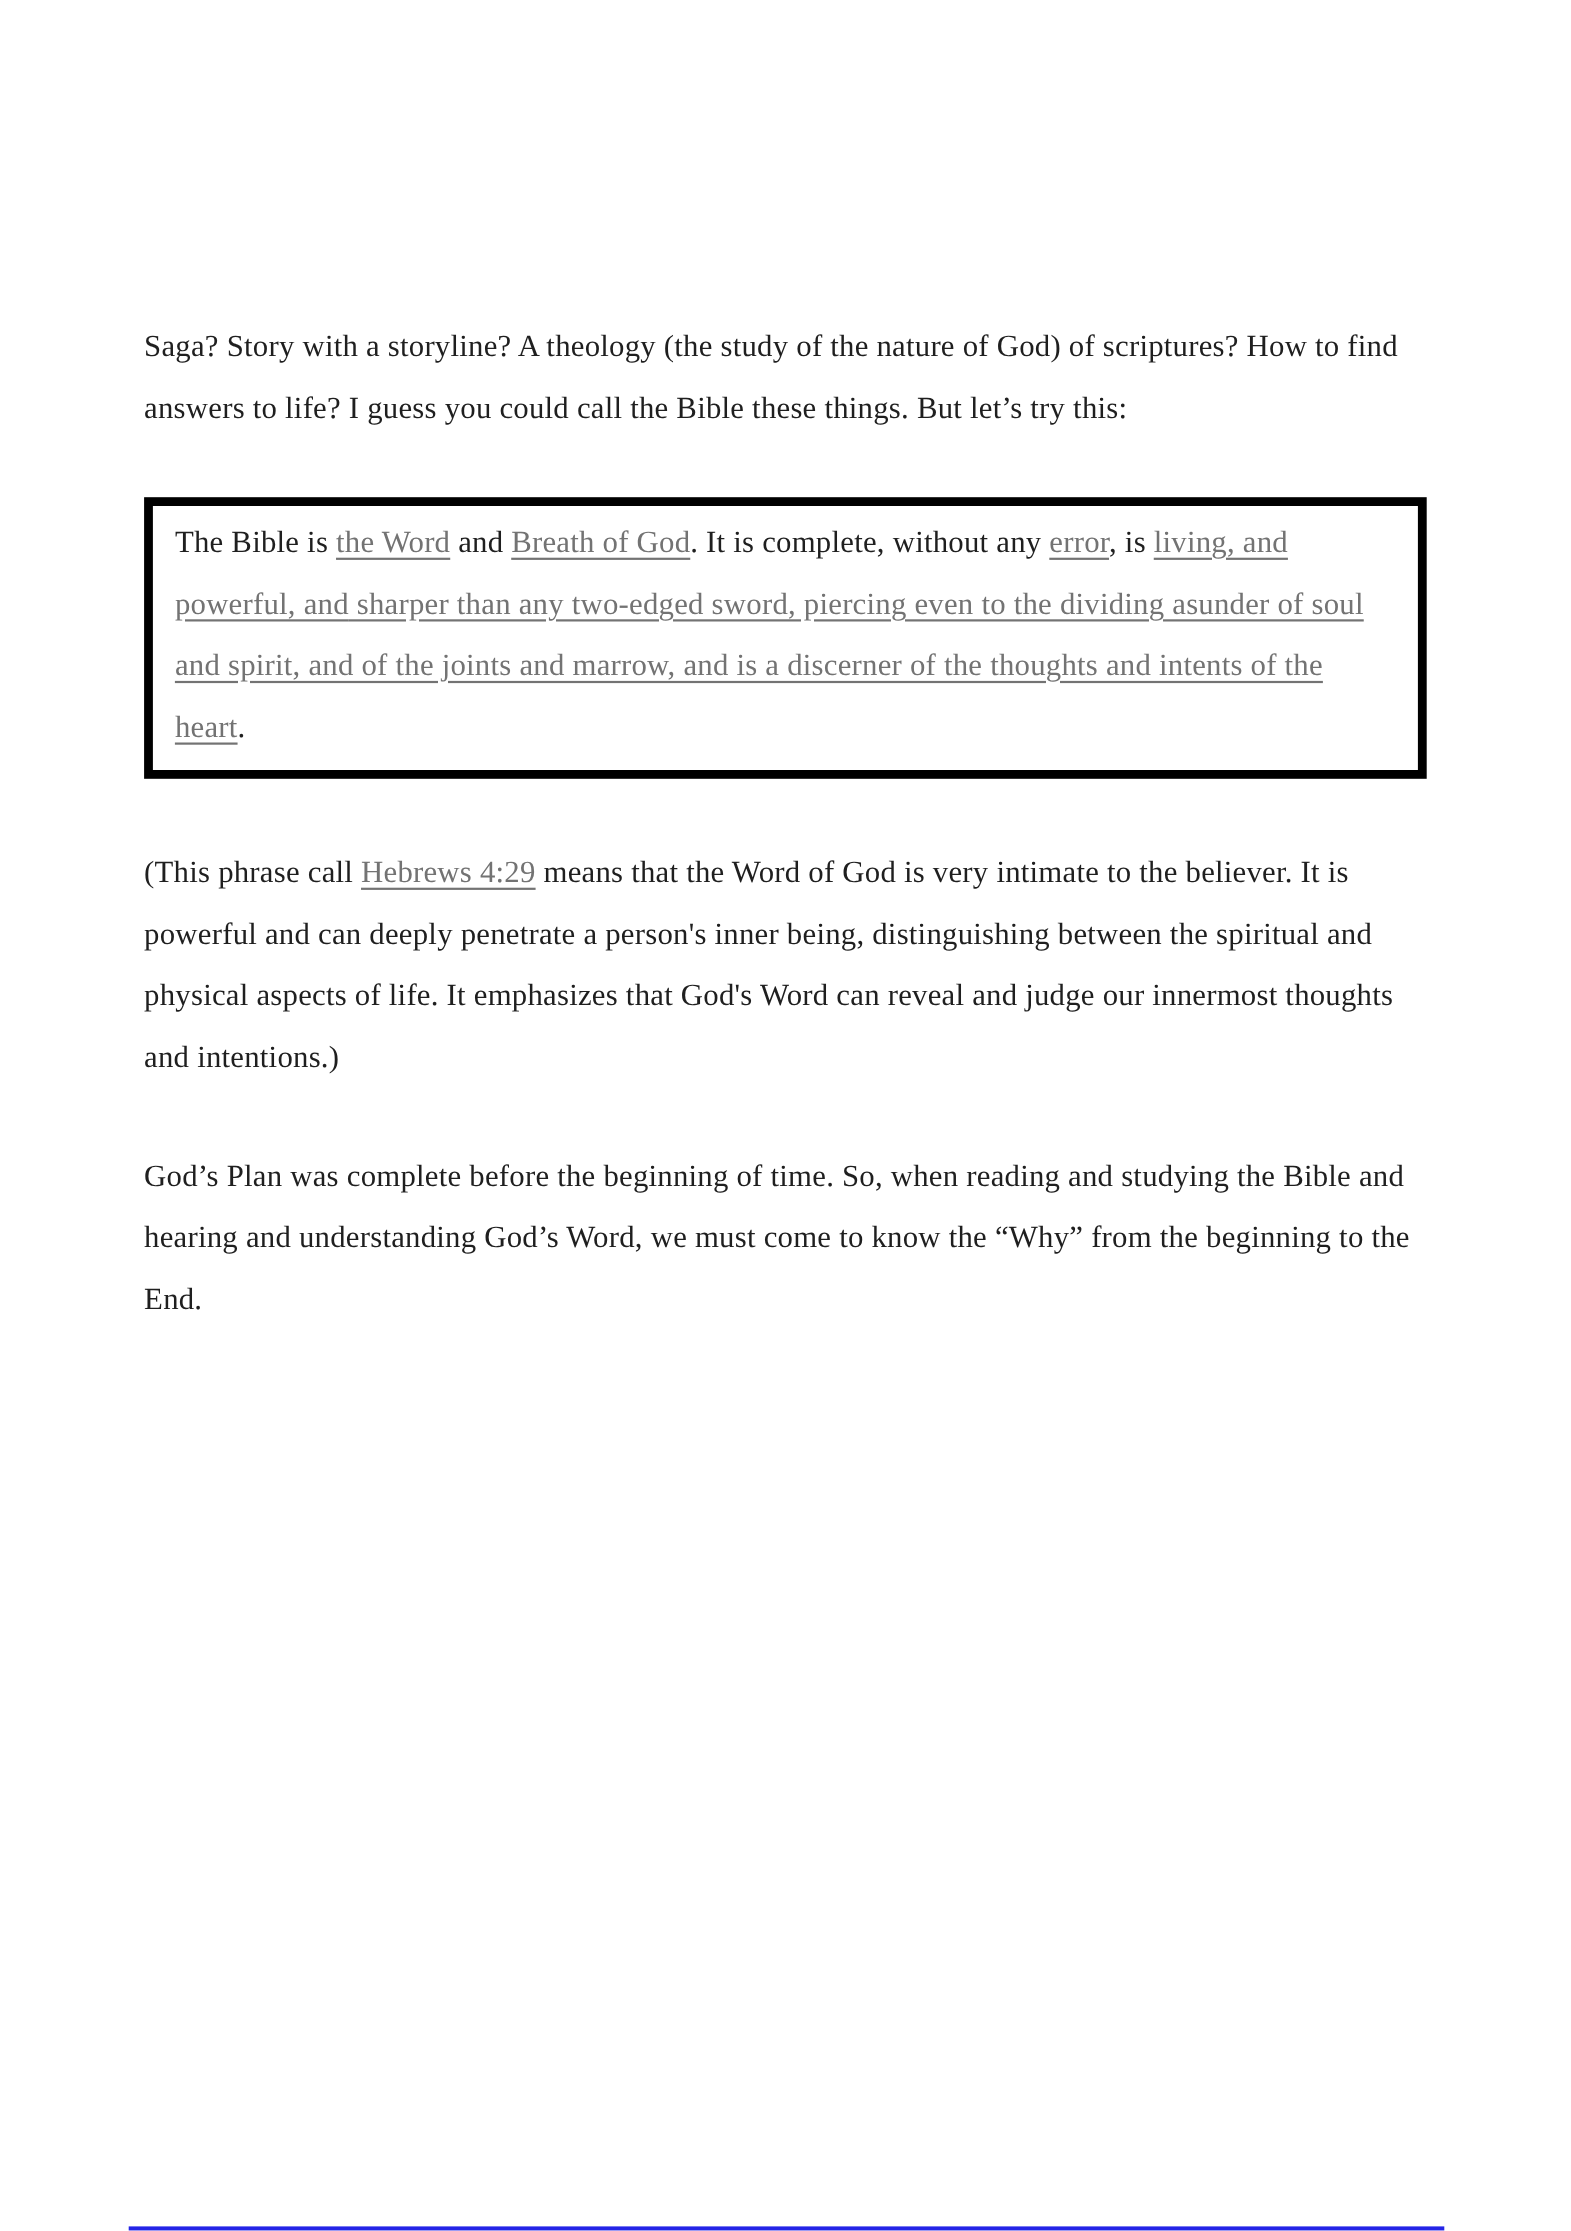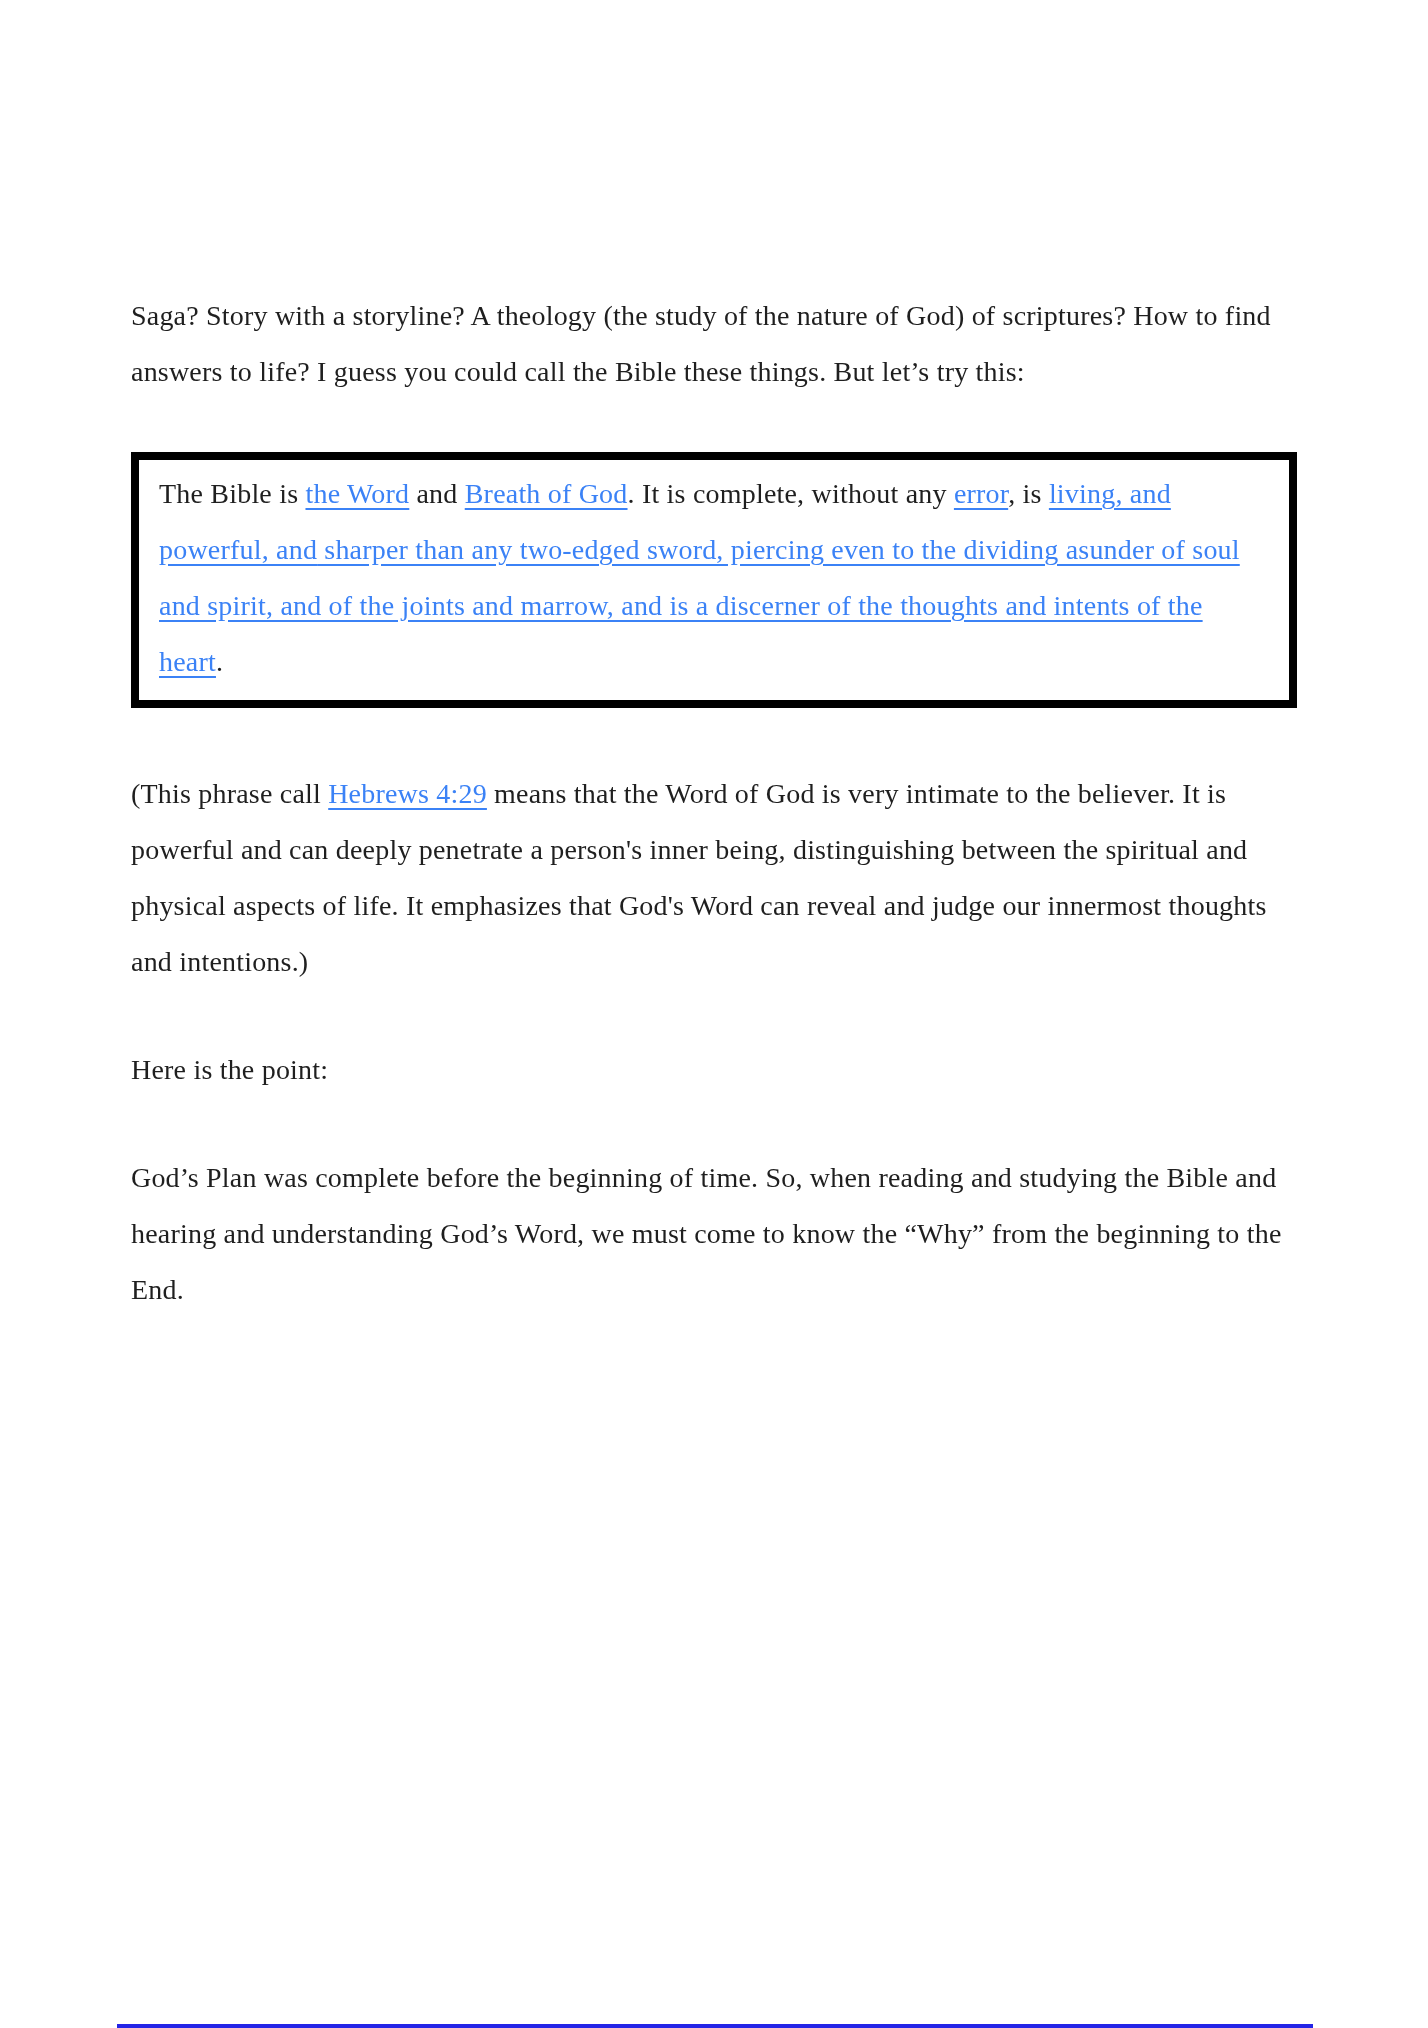--- a/index.html
+++ b/index.html
@@ -34,21 +34,21 @@
     padding: 6px 20px 10px 20px;
     margin: 18px 0 58px 0;
   }
   .quote-box p {
     margin: 0 0 56px 0;
   }
   .quote-box p:last-child {
     margin-bottom: 0;
   }
   a.link {
-    color: #3b82f6;
+    color: #737373;
     text-decoration: underline;
     text-underline-offset: 5px;
     cursor: pointer;
   }
   .bold {
     font-weight: normal;
   }
   .bottom-rule {
     position: absolute;
     left: 117px;
@@ -65,20 +65,19 @@
   <div class="doc">
 
     <p><span>Saga? Story with a storyline? A theology (the study of the nature of God) of scriptures? How to find answers to life? I guess you could call the Bible these things. But let’s try this:</span></p>
 
     <div class="quote-box">
       <p><span>The Bible is </span><a class="link" href="#">the Word</a><span> and </span><a class="link" href="#">Breath of God</a><span>. It is complete, without any </span><a class="link" href="#">error</a><span>, </span><span class="bold">is</span><span> </span><a class="link" href="#">living, and </a><a class="link bold" href="#">powerful, and</a><a class="link" href="#"> sharper than any two-edged sword, piercing even to the dividing asunder of soul and spirit, and of the joints and marrow, and is a discerner of the thoughts and intents of the heart</a><span>.</span></p>
     </div>
 
     <p><span>(This phrase call </span><a class="link" href="#">Hebrews 4:29</a><span> means that the Word of God is very intimate to the believer. It is powerful and can deeply penetrate a person's inner being, distinguishing between the spiritual and physical aspects of life. It emphasizes that God's Word can reveal and judge our innermost thoughts and intentions.)</span></p>
 
-    <p><span>Here is the point:</span></p>
 
     <p><span>God’s Plan was complete before the beginning of time. So, when reading and studying the Bible and hearing and understanding God’s Word, we must come to know the “Why” from the beginning to the End.</span></p>
 
   </div>
 
   <div class="bottom-rule"></div>
 </div>
 
 </body></html>

